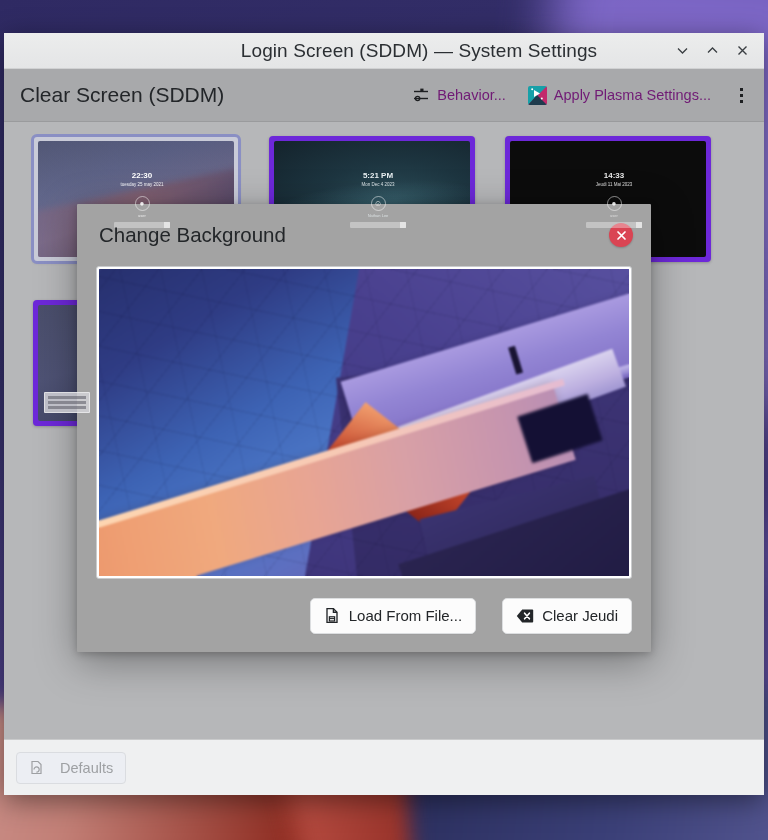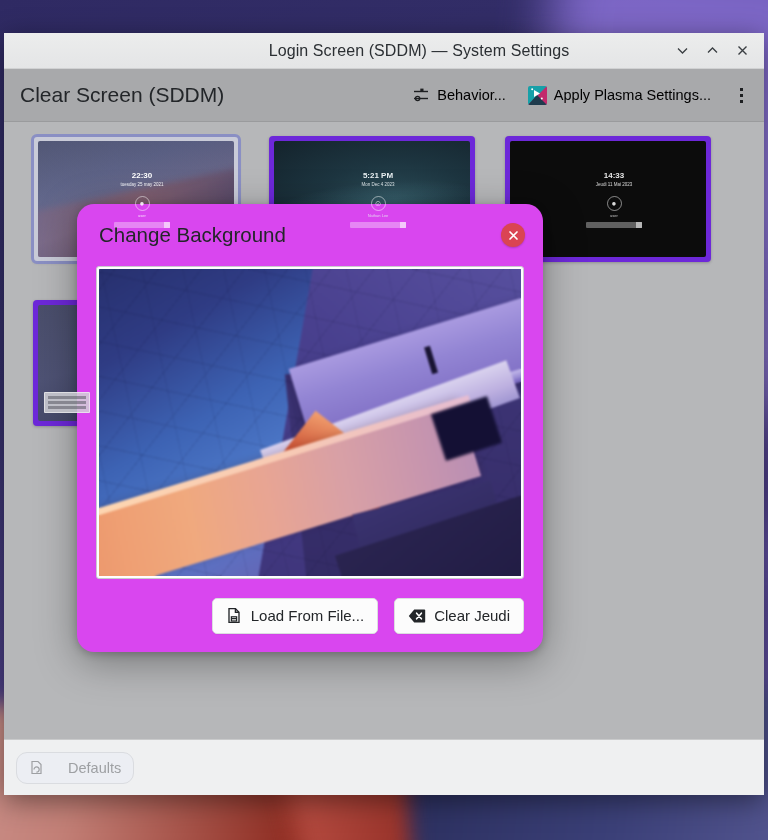--- a/index.html
+++ b/index.html
@@ -67,21 +67,21 @@
   
   #titlebar {
     height: 36px; flex: 0 0 36px;
     background: linear-gradient(180deg,#eceded 0%, #e4e5e6 100%);
     border-bottom: 1px solid #d0d1d2;
     display: flex; align-items: center;
     position: relative;
   }
   #window-title {
     position: absolute; left: 0; right: 0; text-align: center;
-    font-size: 16px; color: #2b2f33; letter-spacing: .1px;
+    font-size: 19px; color: #2b2f33; letter-spacing: .1px;
     padding-left: 70px;
   }
   #win-controls {
     margin-left: auto; display: flex; align-items: center;
     gap: 2px; padding-right: 8px; z-index: 2;
   }
   .wc {
     width: 28px; height: 28px; display: flex;
     align-items: center; justify-content: center;
     cursor: default; border-radius: 3px;
@@ -99,21 +99,21 @@
   #page-title {
     font-size: 21px; color: #232629; font-weight: 400;
     white-space: nowrap;
   }
   #header-actions {
     margin-left: auto; display: flex; align-items: center; gap: 4px;
   }
   .hdr-btn {
     display: flex; align-items: center; gap: 7px;
     padding: 6px 9px; border-radius: 3px;
-    font-size: 14.5px; color: #000000; white-space: nowrap;
+    font-size: 14.5px; color: #701a75; white-space: nowrap;
     cursor: default;
   }
   .kebab {
     width: 30px; height: 30px; display: flex; flex-direction: column;
     align-items: center; justify-content: center; gap: 3px;
     border-radius: 3px; cursor: default; margin-left: 2px;
   }
   .kebab i { width: 3px; height: 3px; background: #1d1f21; display: block; }
 
   
@@ -225,34 +225,34 @@
   .slate-box i { display:block; width: 100%; height: 3px;
     background: rgba(90,90,100,.55); }
 
   
   #footer {
     height: 56px; flex: 0 0 56px;
     background: #eff0f1; border-top: 1px solid #c9cacb;
     display: flex; align-items: center; padding: 0 12px; gap: 8px;
   }
   .foot-btn {
-    display: flex; align-items: center; gap: 24px;
+    display: flex; align-items: center; gap: 16px;
     height: 32px; padding: 0 12px;
-    border: 1px solid #dadce0; border-radius: 11px;
+    border: 1px solid #dadce0; border-radius: 4px;
     background: #eceef3; font-size: 14.5px; color: #9ea0a3;
     cursor: default;
   }
   .foot-btn.apply { margin-left: auto; background: #eaecf7; border-color: #d7daea;}
 
   
   #overlay { position: absolute; inset: 0; background: rgba(0,0,0,.0); }
   #dialog {
     position: absolute; left: 77px; top: 204px;
-    width: 466px; height: 448px;
-    background: #d946ef; border-radius: 17px;
+    width: 574px; height: 448px;
+    background: #a3a3a3; border-radius: 1px;
     box-shadow: 0 10px 40px rgba(0,0,0,.35), 0 2px 8px rgba(0,0,0,.22);
     display: flex; flex-direction: column;
     overflow: hidden;
   }
   #dialog-header {
     flex: 0 0 62px; display: flex; align-items: center;
     padding: 0 18px 0 22px;
   }
   #dialog-title { font-size: 20.5px; color: #232629; font-weight: 400; }
   #dialog-close {
@@ -357,21 +357,21 @@
     filter: blur(1px);
   }
   #preview-blur {
     position: absolute; inset: 0;
     backdrop-filter: blur(1.2px);
     pointer-events: none;
   }
 
   #dialog-footer {
     flex: 1 1 auto; display: flex; align-items: center;
-    justify-content: flex-end; gap: 16px; padding: 0 19px;
+    justify-content: flex-end; gap: 26px; padding: 0 19px;
   }
   .dlg-btn {
     display: flex; align-items: center; gap: 8px;
     height: 36px; padding: 0 13px;
     border: 1px solid #dcdee0; border-radius: 5px;
     background: #fcfcfc; font-size: 15px; color: #232629;
     cursor: default;
     box-shadow: 0 1px 1px rgba(0,0,0,.03);
   }
   .ic { display: block; flex: 0 0 auto; }

